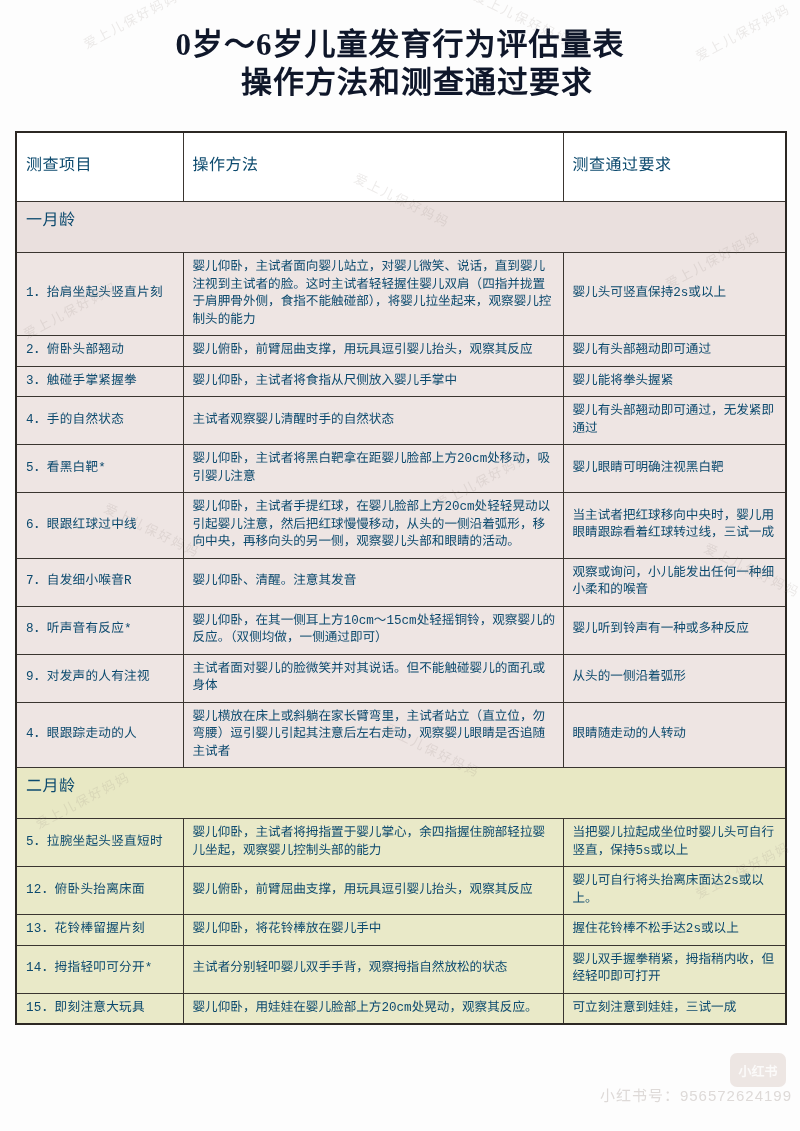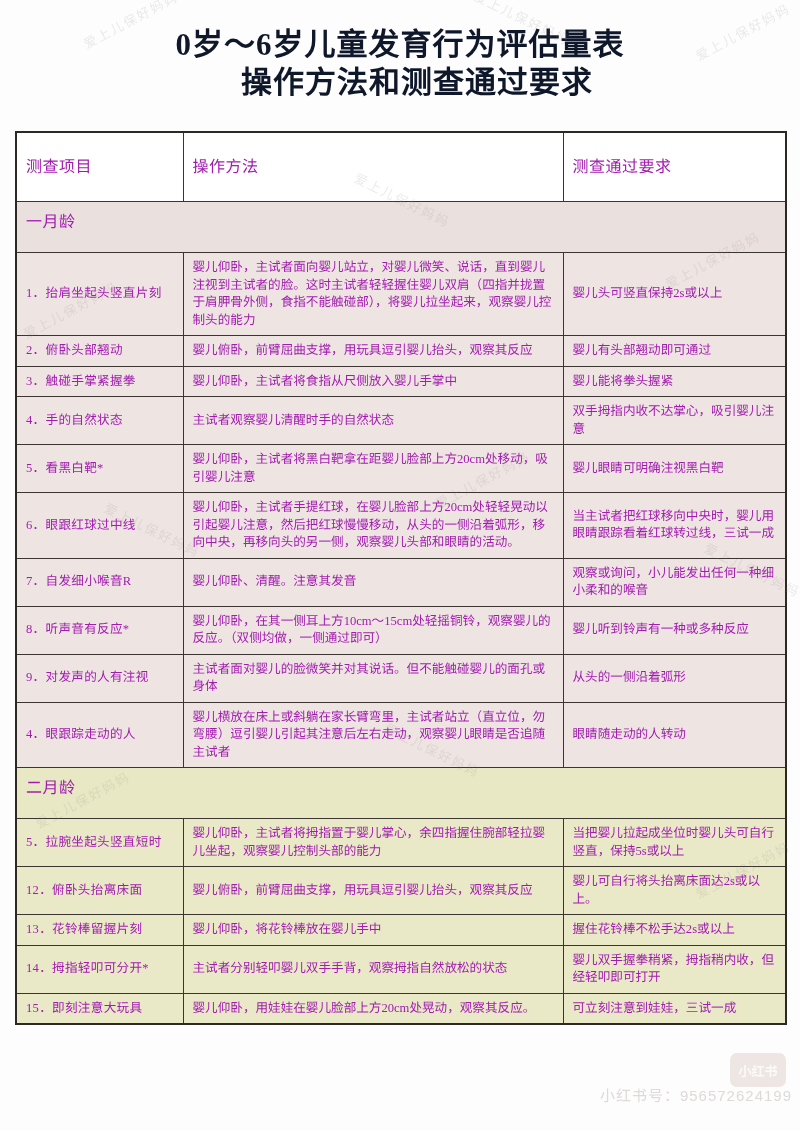--- a/index.html
+++ b/index.html
@@ -61,22 +61,22 @@
   table.scale col.c-item  { width: 167px; }
   table.scale col.c-method{ width: 380px; }
   table.scale col.c-pass  { width: 223px; }
 
   table.scale td, table.scale th {
     border: 1px solid #3a3530;
     vertical-align: middle;
     padding: 6px 7px 6px 9px;
     font-size: 12.6px;
     line-height: 17.5px;
-    font-family: Liberation Serif, serif;
-    color: #a21caf;
+    font-family: Liberation Mono, monospace;
+    color: #0c4a6e;
     text-align: left;
     word-break: break-all;
   }
 
   
   tr.head-row td {
     background: #ffffff;
     font-size: 16px;
     font-weight: normal;
     height: 52px;
@@ -188,21 +188,21 @@
             <td class="col-pass">婴儿有头部翘动即可通过</td>
           </tr>
           <tr class="data-row sec-pink">
             <td class="col-item">3．触碰手掌紧握拳</td>
             <td class="col-method">婴儿仰卧，主试者将食指从尺侧放入婴儿手掌中</td>
             <td class="col-pass">婴儿能将拳头握紧</td>
           </tr>
           <tr class="data-row sec-pink">
             <td class="col-item">4．手的自然状态</td>
             <td class="col-method">主试者观察婴儿清醒时手的自然状态</td>
-            <td class="col-pass">双手拇指内收不达掌心，吸引婴儿注意</td>
+            <td class="col-pass">婴儿有头部翘动即可通过，无发紧即通过</td>
           </tr>
           <tr class="data-row sec-pink">
             <td class="col-item">5．看黑白靶*</td>
             <td class="col-method">婴儿仰卧，主试者将黑白靶拿在距婴儿脸部上方20cm处移动，吸引婴儿注意</td>
             <td class="col-pass">婴儿眼睛可明确注视黑白靶</td>
           </tr>
           <tr class="data-row sec-pink">
             <td class="col-item">6．眼跟红球过中线</td>
             <td class="col-method">婴儿仰卧，主试者手提红球，在婴儿脸部上方20cm处轻轻晃动以引起婴儿注意，然后把红球慢慢移动，从头的一侧沿着弧形，移向中央，再移向头的另一侧，观察婴儿头部和眼睛的活动。</td>
             <td class="col-pass">当主试者把红球移向中央时，婴儿用眼睛跟踪看着红球转过线，三试一成</td>

